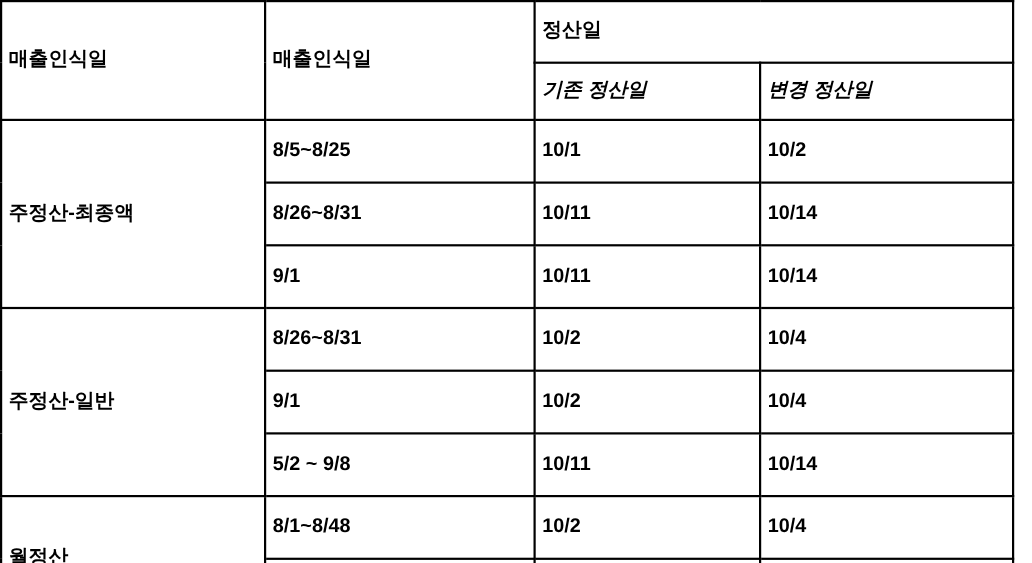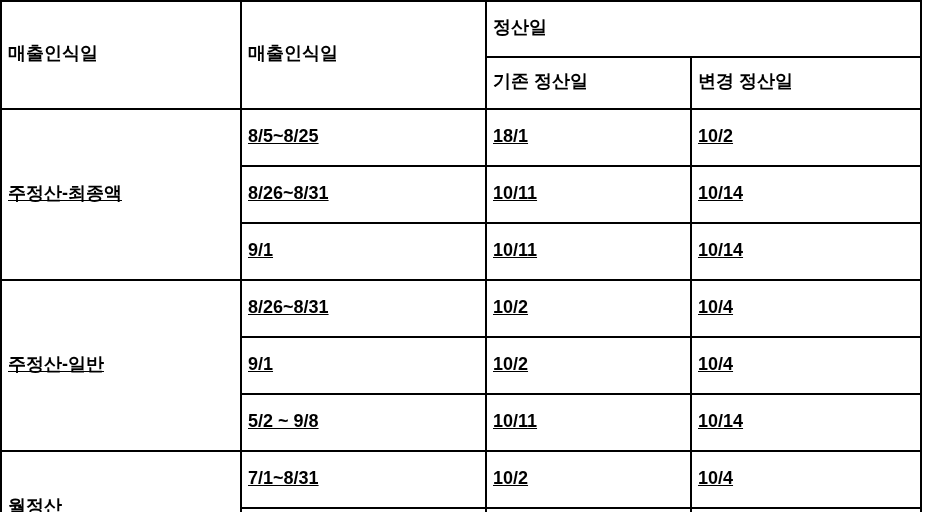--- a/index.html
+++ b/index.html
@@ -37,22 +37,22 @@
     vertical-align: middle;
     line-height: 1.2;
     white-space: nowrap;
   }
   .col-type   { width: 240px; }
   .col-date   { width: 245px; }
   .col-old    { width: 205px; }
   .col-new    { width: 230px; }
 
   .row-h1 td { height: 44px; }
-  .row-h2 td { height: 40px; }
-  .body-row td { height: 45px; text-decoration: underline; }
+  .row-h2 td { height: 40px; font-style: italic; }
+  .body-row td { height: 45px; }
 
   .head-span-type,
   .head-span-date {
     vertical-align: middle;
   }
   .head-settle-top {
     vertical-align: middle;
     height: 44px;
   }
   .group-label {
@@ -79,21 +79,21 @@
       <tr class="row-h2">
         <td>기존 정산일</td>
         <td>변경 정산일</td>
       </tr>
     </thead>
     <tbody>
 
       <tr class="body-row">
         <td class="group-label" rowspan="3">주정산-최종액</td>
         <td>8/5~8/25</td>
-        <td>18/1</td>
+        <td>10/1</td>
         <td>10/2</td>
       </tr>
       <tr class="body-row">
         <td>8/26~8/31</td>
         <td>10/11</td>
         <td>10/14</td>
       </tr>
       <tr class="body-row">
         <td>9/1</td>
         <td>10/11</td>
@@ -112,21 +112,21 @@
         <td>10/4</td>
       </tr>
       <tr class="body-row">
         <td>5/2 ~ 9/8</td>
         <td>10/11</td>
         <td>10/14</td>
       </tr>
 
       <tr class="body-row">
         <td class="group-label" rowspan="2">월정산</td>
-        <td>7/1~8/31</td>
+        <td>8/1~8/48</td>
         <td>10/2</td>
         <td>10/4</td>
       </tr>
       <tr class="body-row">
         <td>9/1~9/30</td>
         <td>10/30</td>
         <td>10/31</td>
       </tr>
 
     </tbody>

